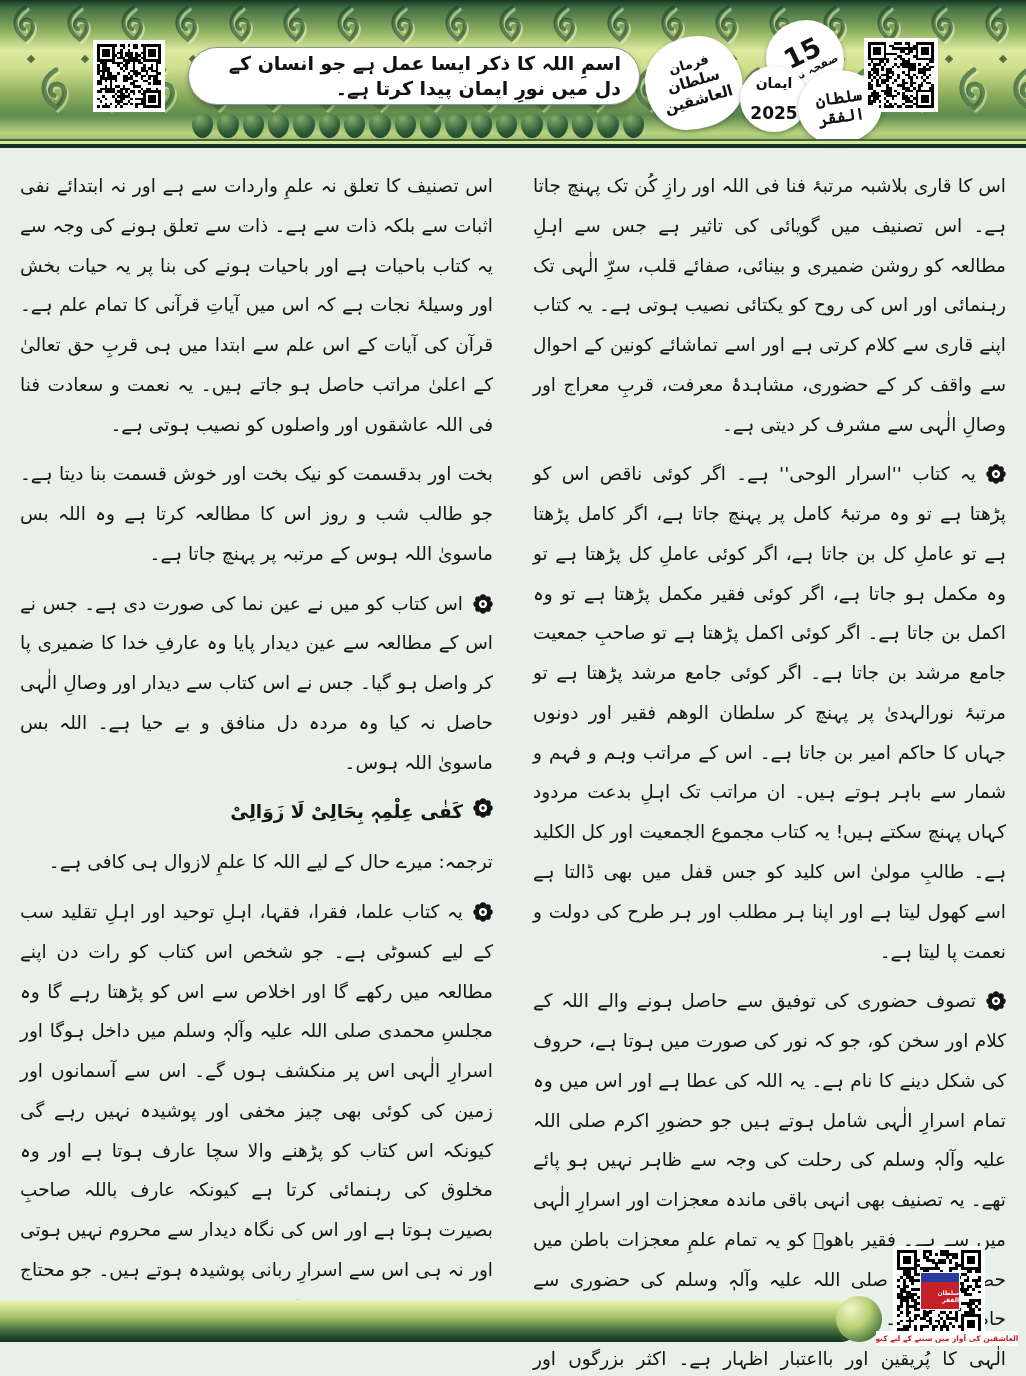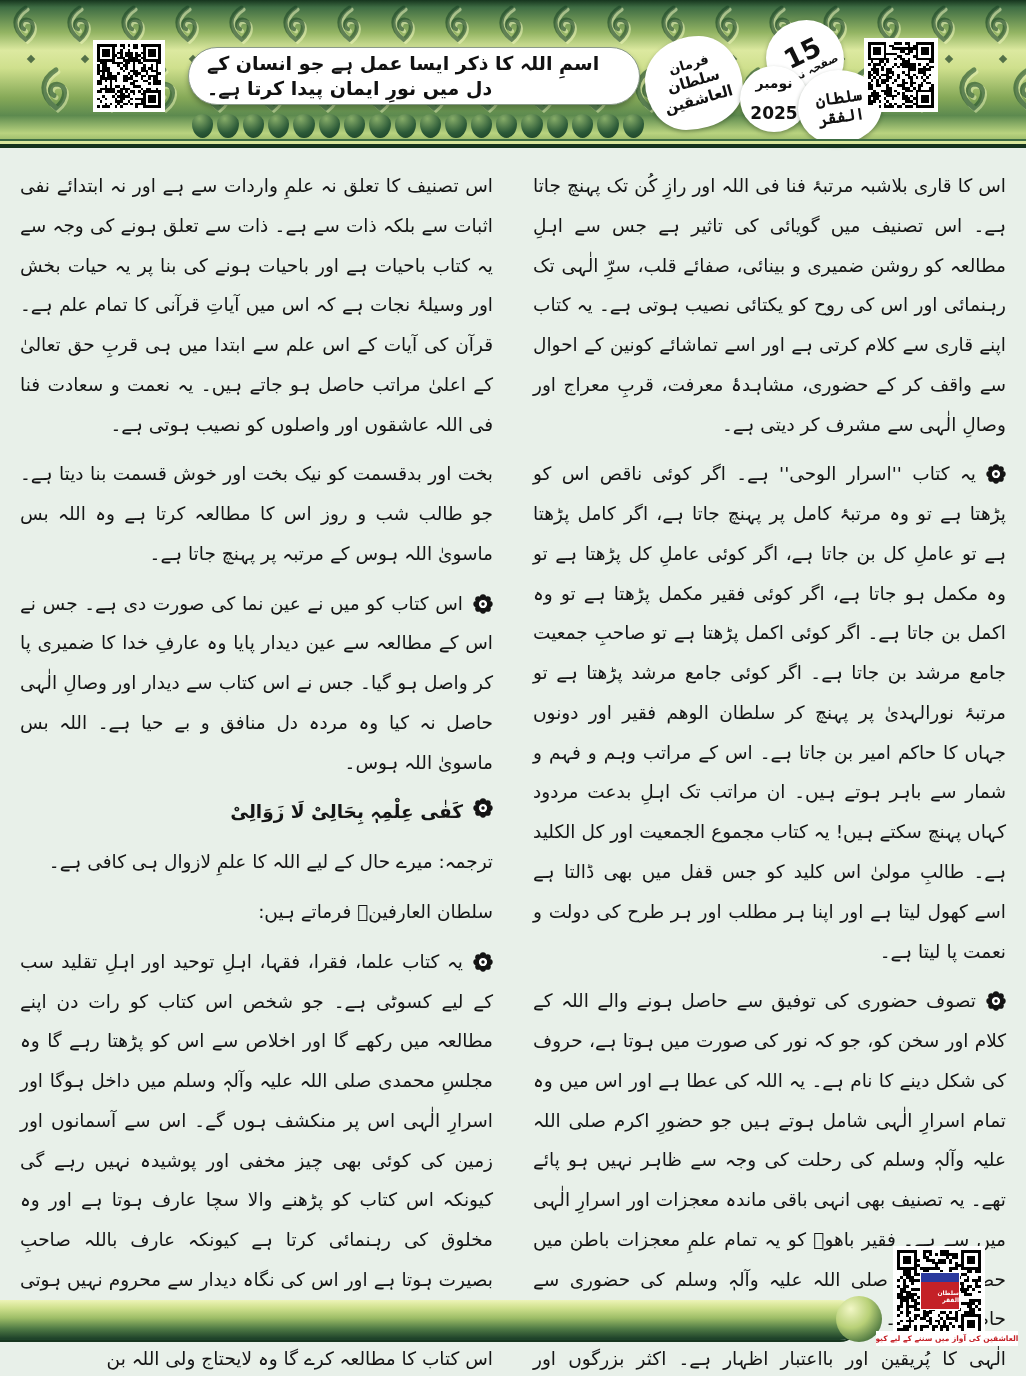--- a/index.html
+++ b/index.html
@@ -18,21 +18,21 @@
 
   .qr{position:absolute;display:grid;background:#fff;padding:4px;box-sizing:border-box;}
   .qr div{background:#fff;}
   .qr div.qb{background:#000;}
   .qr-top-left{left:93px;top:40px;width:72px;height:72px;}
   .qr-top-right{left:864px;top:38px;width:74px;height:74px;}
 
   .quote-pill{position:absolute;left:188px;top:47px;width:452px;height:58px;background:#fff;
     border:1px solid #8a9a8a;border-radius:30px;box-shadow:0 3px 5px rgba(20,40,20,.35);
     display:flex;align-items:center;justify-content:center;
-    font-weight:bold;font-size:19px;color:#111;text-align:left;line-height:1.3;padding:0 18px;box-sizing:border-box;}
+    font-weight:bold;font-size:19px;color:#111;text-align:right;line-height:1.3;padding:0 18px;box-sizing:border-box;}
 
   .scallops{position:absolute;left:192px;top:114px;width:452px;height:24px;display:flex;gap:4px;}
   .bump{flex:1;height:24px;border-radius:50% 50% 50% 50%/40% 40% 60% 60%;
     background:radial-gradient(circle at 35% 20%,#86ac68,#2c5a38 60%,#1b3f25 95%);}
 
   .badge{position:absolute;background:#fff;box-shadow:0 2px 4px rgba(10,30,10,.35);
     display:flex;flex-direction:column;align-items:center;justify-content:center;
     text-align:center;color:#111;}
   .badge-farman{left:645px;top:36px;width:98px;height:94px;
     border-radius:55% 45% 58% 42%/48% 56% 44% 52%;}
@@ -871,21 +871,21 @@
     </div>
 
     <div class="badge badge-page">
       <div class="inner">
         <div class="num">15</div>
         <div class="lbl">صفحہ نمبر</div>
       </div>
     </div>
 
     <div class="badge badge-date">
-      <div class="m">نومبر</div>
+      <div class="m">ایمان</div>
       <div class="y">2025</div>
     </div>
 
     <div class="badge badge-logo">
       <div class="inner">سلطان الفقر</div>
     </div>
 
     <div class="qr qr-top-right" id="qr2" style="grid-template-columns: repeat(25, 1fr); grid-template-rows: repeat(25, 1fr);">
         <div class="qb"></div>
         <div class="qb"></div>
@@ -1538,21 +1538,20 @@
       <p><span>بخت اور بدقسمت کو نیک بخت اور خوش قسمت بنا دیتا ہے۔ جو طالب شب و روز اس کا مطالعہ کرتا ہے وہ اللہ بس ماسویٰ اللہ ہوس کے مرتبہ پر پہنچ جاتا ہے۔</span></p>
       <p><span class="florette"><svg viewBox="0 0 20 20" width="20" height="20">
               <use href="#florette"></use>
             </svg></span><span>اس کتاب کو میں نے عین نما کی صورت دی ہے۔ جس نے اس کے مطالعہ سے عین دیدار پایا وہ عارفِ خدا کا ضمیری پا کر واصل ہو گیا۔ جس نے اس کتاب سے دیدار اور وصالِ الٰہی حاصل نہ کیا وہ مردہ دل منافق و بے حیا ہے۔ اللہ بس ماسویٰ اللہ ہوس۔</span></p>
       <p class="verse"><span class="florette"><svg viewBox="0 0 20 20" width="20" height="20">
               <use href="#florette"></use>
             </svg></span><span>کَفٰی عِلْمِہٖ بِحَالِیْ لَا زَوَالِیْ</span></p>
       <p><span>ترجمہ: میرے حال کے لیے اللہ کا علمِ لازوال ہی کافی ہے۔</span></p>
 
 
-      <p class="attr"><span>سلطان العارفینؒ فرماتے ہیں:</span></p>
       <p><span class="florette"><svg viewBox="0 0 20 20" width="20" height="20">
               <use href="#florette"></use>
             </svg></span><span>یہ کتاب علما، فقرا، فقہا، اہلِ توحید اور اہلِ تقلید سب کے لیے کسوٹی ہے۔ جو شخص اس کتاب کو رات دن اپنے مطالعہ میں رکھے گا اور اخلاص سے اس کو پڑھتا رہے گا وہ مجلسِ محمدی صلی اللہ علیہ وآلہٖ وسلم میں داخل ہوگا اور اسرارِ الٰہی اس پر منکشف ہوں گے۔ اس سے آسمانوں اور زمین کی کوئی بھی چیز مخفی اور پوشیدہ نہیں رہے گی کیونکہ اس کتاب کو پڑھنے والا سچا عارف ہوتا ہے اور وہ مخلوق کی رہنمائی کرتا ہے کیونکہ عارف باللہ صاحبِ بصیرت ہوتا ہے اور اس کی نگاہ دیدار سے محروم نہیں ہوتی اور نہ ہی اس سے اسرارِ ربانی پوشیدہ ہوتے ہیں۔ جو محتاج اس کتاب کا مطالعہ کرے گا وہ لایحتاج ولی اللہ بن</span></p>
     </div>
   </div>
 
   <div class="bar"></div>
   <div class="bar-sphere"></div>
 
   <div class="qr qr-bottom" id="qr3" style="grid-template-columns: repeat(29, 1fr); grid-template-rows: repeat(29, 1fr);">

